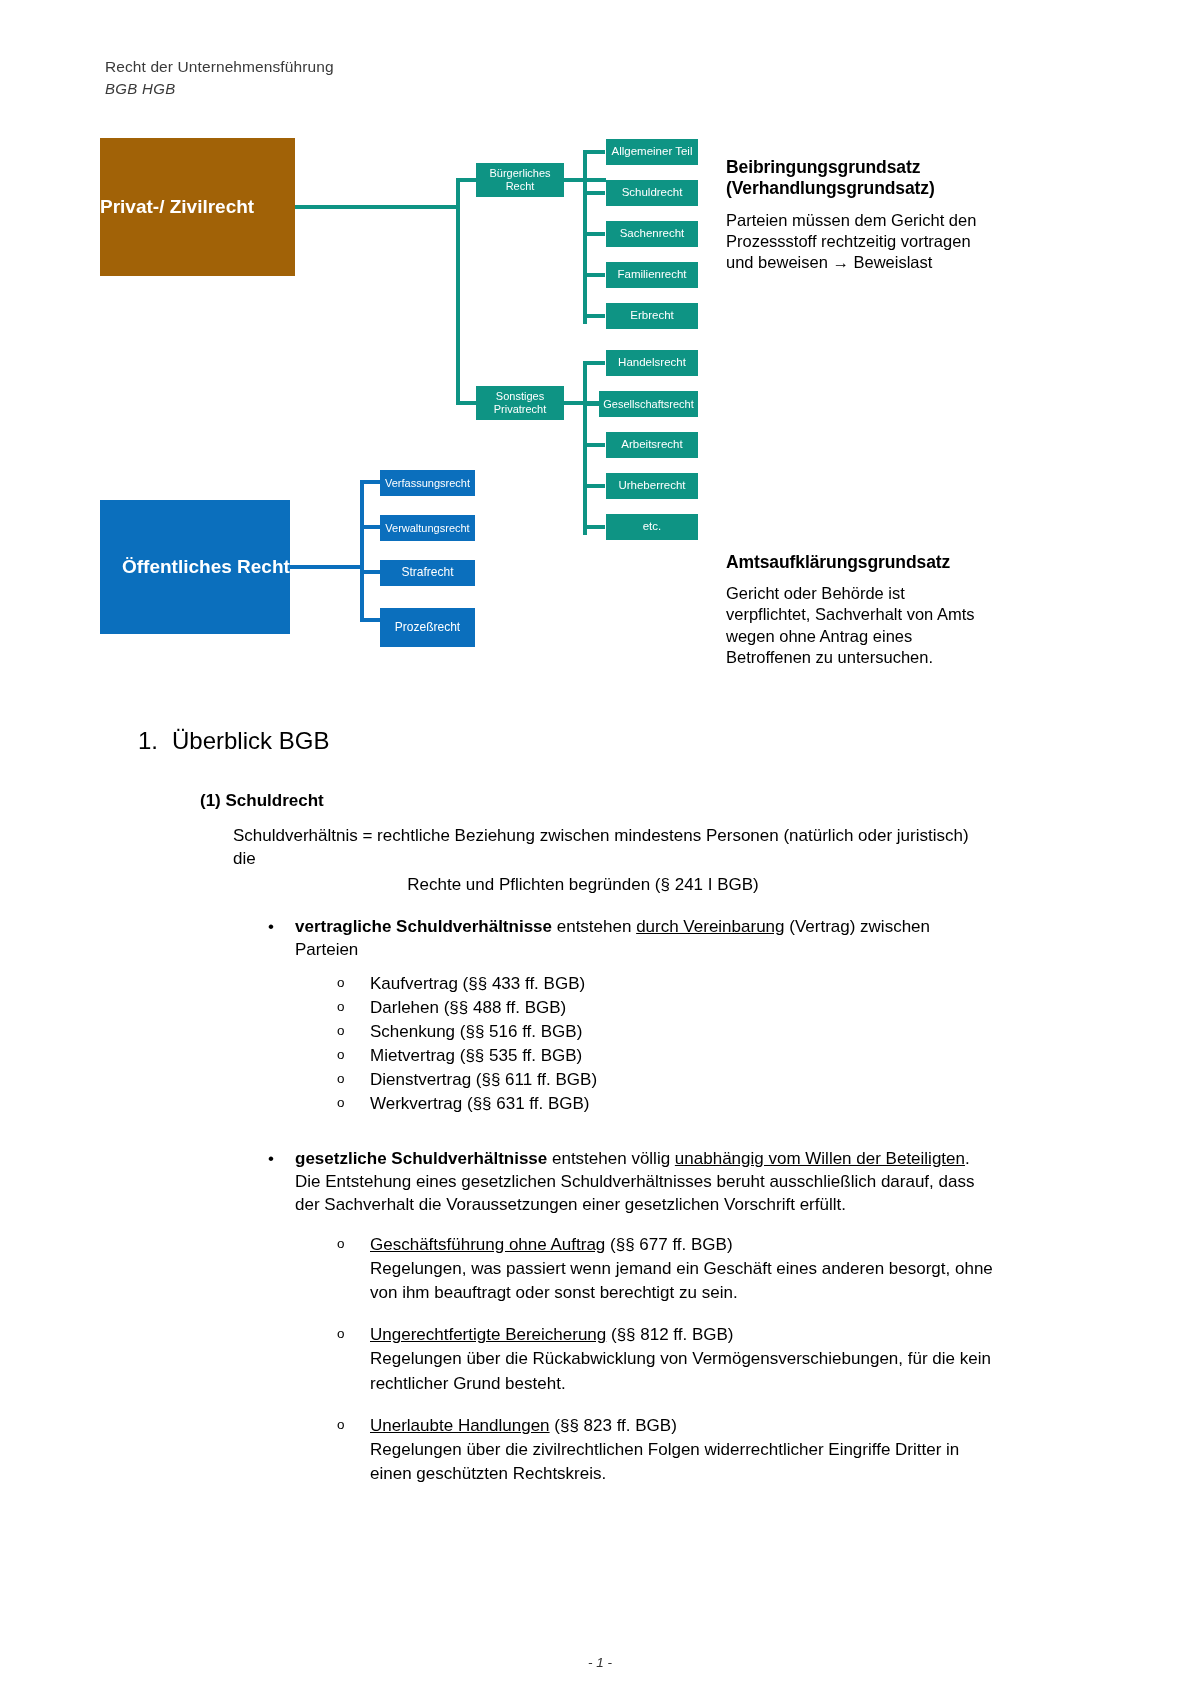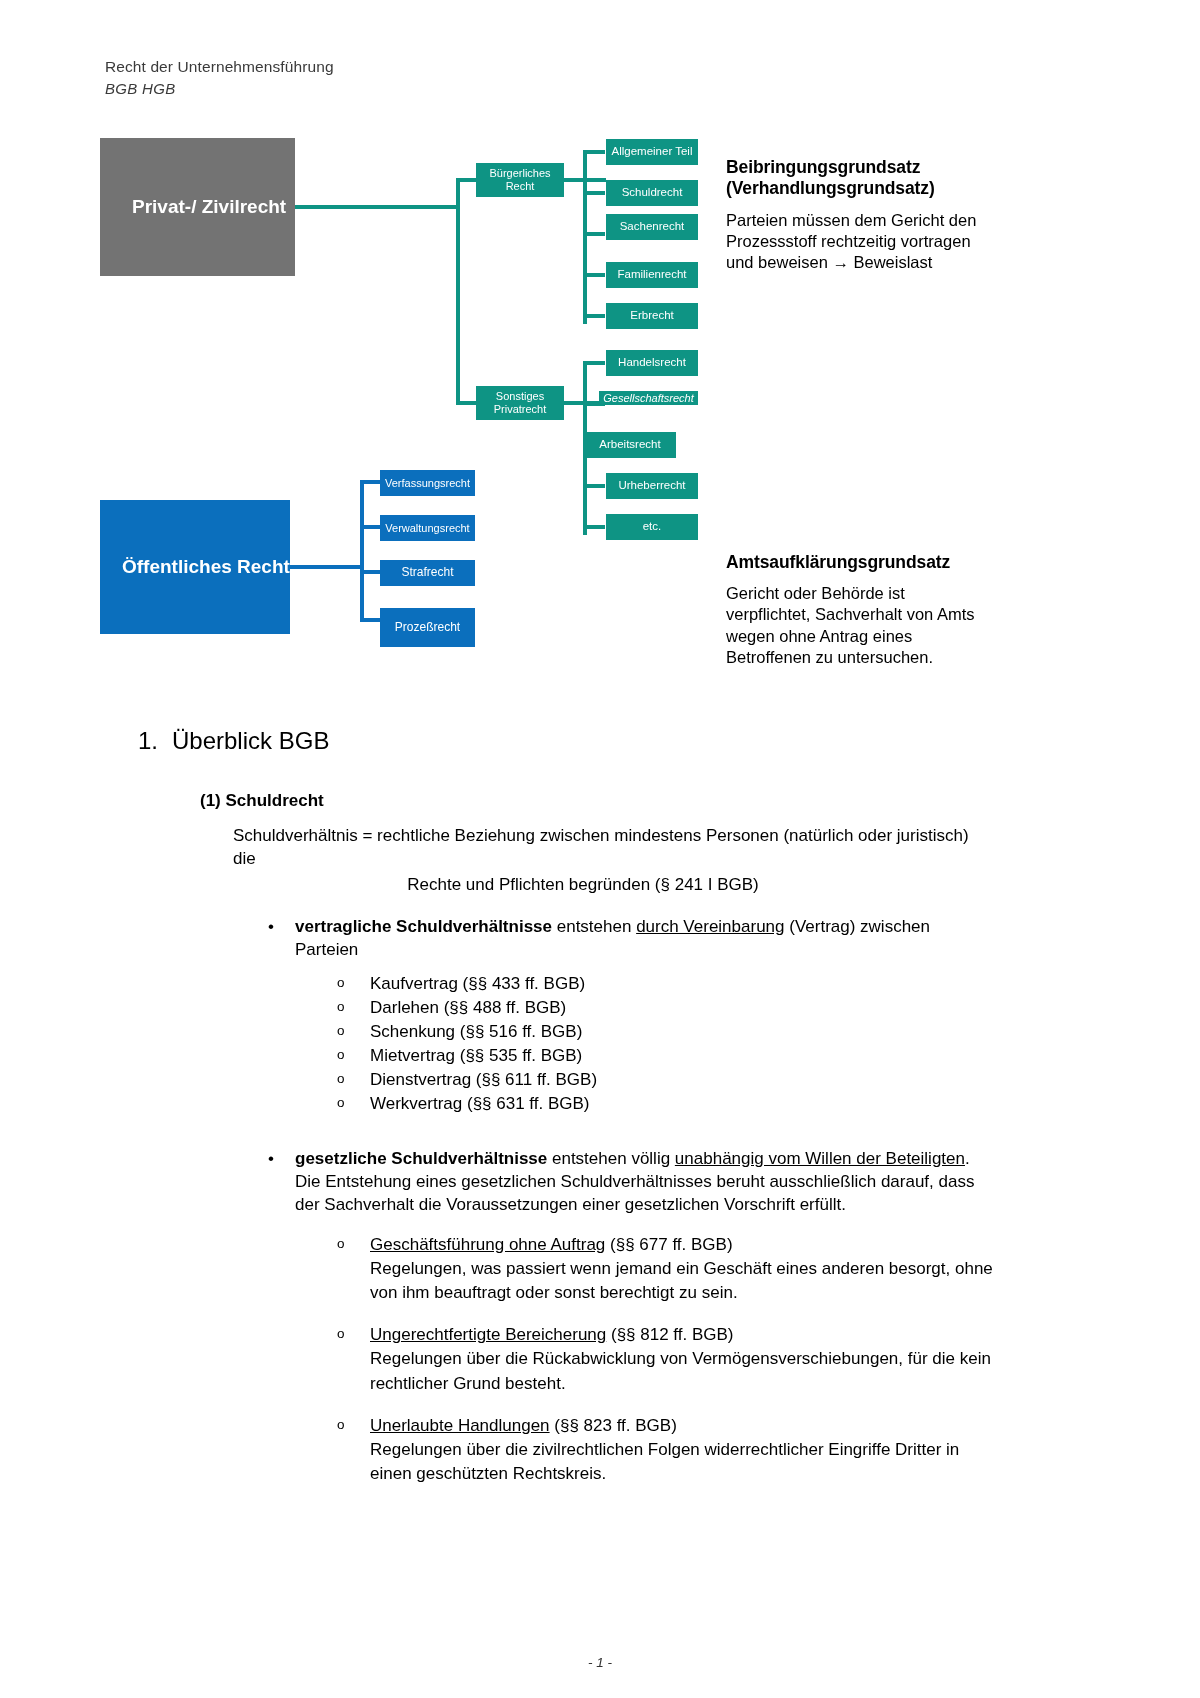--- a/index.html
+++ b/index.html
@@ -22,23 +22,23 @@
   .diagram { position:absolute; left:0; top:0; width:1200px; height:690px; }
   .node {
     position:absolute;
     color:#ffffff;
     display:flex; align-items:center; justify-content:center;
     text-align:center;
     box-sizing:border-box;
     line-height:1.15;
   }
   .big-green {
-    background:#737373;
+    background:#a16207;
     font-size:19px; font-weight:bold;
-    justify-content:flex-start; padding-left:32px;
+    justify-content:flex-start; 
   }
   .big-blue {
     background:#0b6fbd;
     font-size:19px; font-weight:bold;
     justify-content:flex-start; padding-left:22px;
   }
   .mid-green { background:#0e9484; font-size:11px; }
   .leaf-green { background:#0e9484; font-size:11.5px; }
   .leaf-blue  { background:#0b6fbd; font-size:12px; }
 
@@ -130,36 +130,36 @@
     <div class="conn" style="left:583px; top:152px; width:4px; height:172px;"></div>
 
     <div class="conn" style="left:583px; top:150px; width:22px; height:4px;"></div>
     <div class="conn" style="left:583px; top:191px; width:22px; height:4px;"></div>
     <div class="conn" style="left:583px; top:232px; width:22px; height:4px;"></div>
     <div class="conn" style="left:583px; top:273px; width:22px; height:4px;"></div>
     <div class="conn" style="left:583px; top:314px; width:22px; height:4px;"></div>
 
     <div class="node leaf-green" style="left:606px; top:139px; width:92px; height:26px;">Allgemeiner Teil</div>
     <div class="node leaf-green" style="left:606px; top:180px; width:92px; height:26px;">Schuldrecht</div>
-    <div class="node leaf-green" style="left:606px; top:214px; width:92px; height:26px;">Sachenrecht</div>
+    <div class="node leaf-green" style="left:606px; top:221px; width:92px; height:26px;">Sachenrecht</div>
     <div class="node leaf-green" style="left:606px; top:262px; width:92px; height:26px;">Familienrecht</div>
     <div class="node leaf-green" style="left:606px; top:303px; width:92px; height:26px;">Erbrecht</div>
 
     <div class="conn" style="left:564px; top:401px; width:42px; height:4px;"></div>
     <div class="conn" style="left:583px; top:363px; width:4px; height:172px;"></div>
 
     <div class="conn" style="left:583px; top:361px; width:22px; height:4px;"></div>
     <div class="conn" style="left:583px; top:402px; width:22px; height:4px;"></div>
     <div class="conn" style="left:583px; top:443px; width:22px; height:4px;"></div>
     <div class="conn" style="left:583px; top:484px; width:22px; height:4px;"></div>
     <div class="conn" style="left:583px; top:525px; width:22px; height:4px;"></div>
 
     <div class="node leaf-green" style="left:606px; top:350px; width:92px; height:26px;">Handelsrecht</div>
-    <div class="node leaf-green" style="left:599px; top:391px; width:99px; height:14px; font-size:11px;font-style:italic;">Gesellschaftsrecht</div>
-    <div class="node leaf-green" style="left:584px; top:432px; width:92px; height:26px;">Arbeitsrecht</div>
+    <div class="node leaf-green" style="left:599px; top:391px; width:99px; height:26px; font-size:11px;">Gesellschaftsrecht</div>
+    <div class="node leaf-green" style="left:606px; top:432px; width:92px; height:26px;">Arbeitsrecht</div>
     <div class="node leaf-green" style="left:606px; top:473px; width:92px; height:26px;">Urheberrecht</div>
     <div class="node leaf-green" style="left:606px; top:514px; width:92px; height:26px;">etc.</div>
 
     <div class="node big-blue" style="left:100px; top:500px; width:190px; height:134px;">Öffentliches Recht</div>
 
     <div class="conn-b" style="left:290px; top:565px; width:72px; height:4px;"></div>
     <div class="conn-b" style="left:360px; top:482px; width:4px; height:140px;"></div>
 
     <div class="conn-b" style="left:360px; top:480px; width:20px; height:4px;"></div>
     <div class="conn-b" style="left:360px; top:525px; width:20px; height:4px;"></div>

